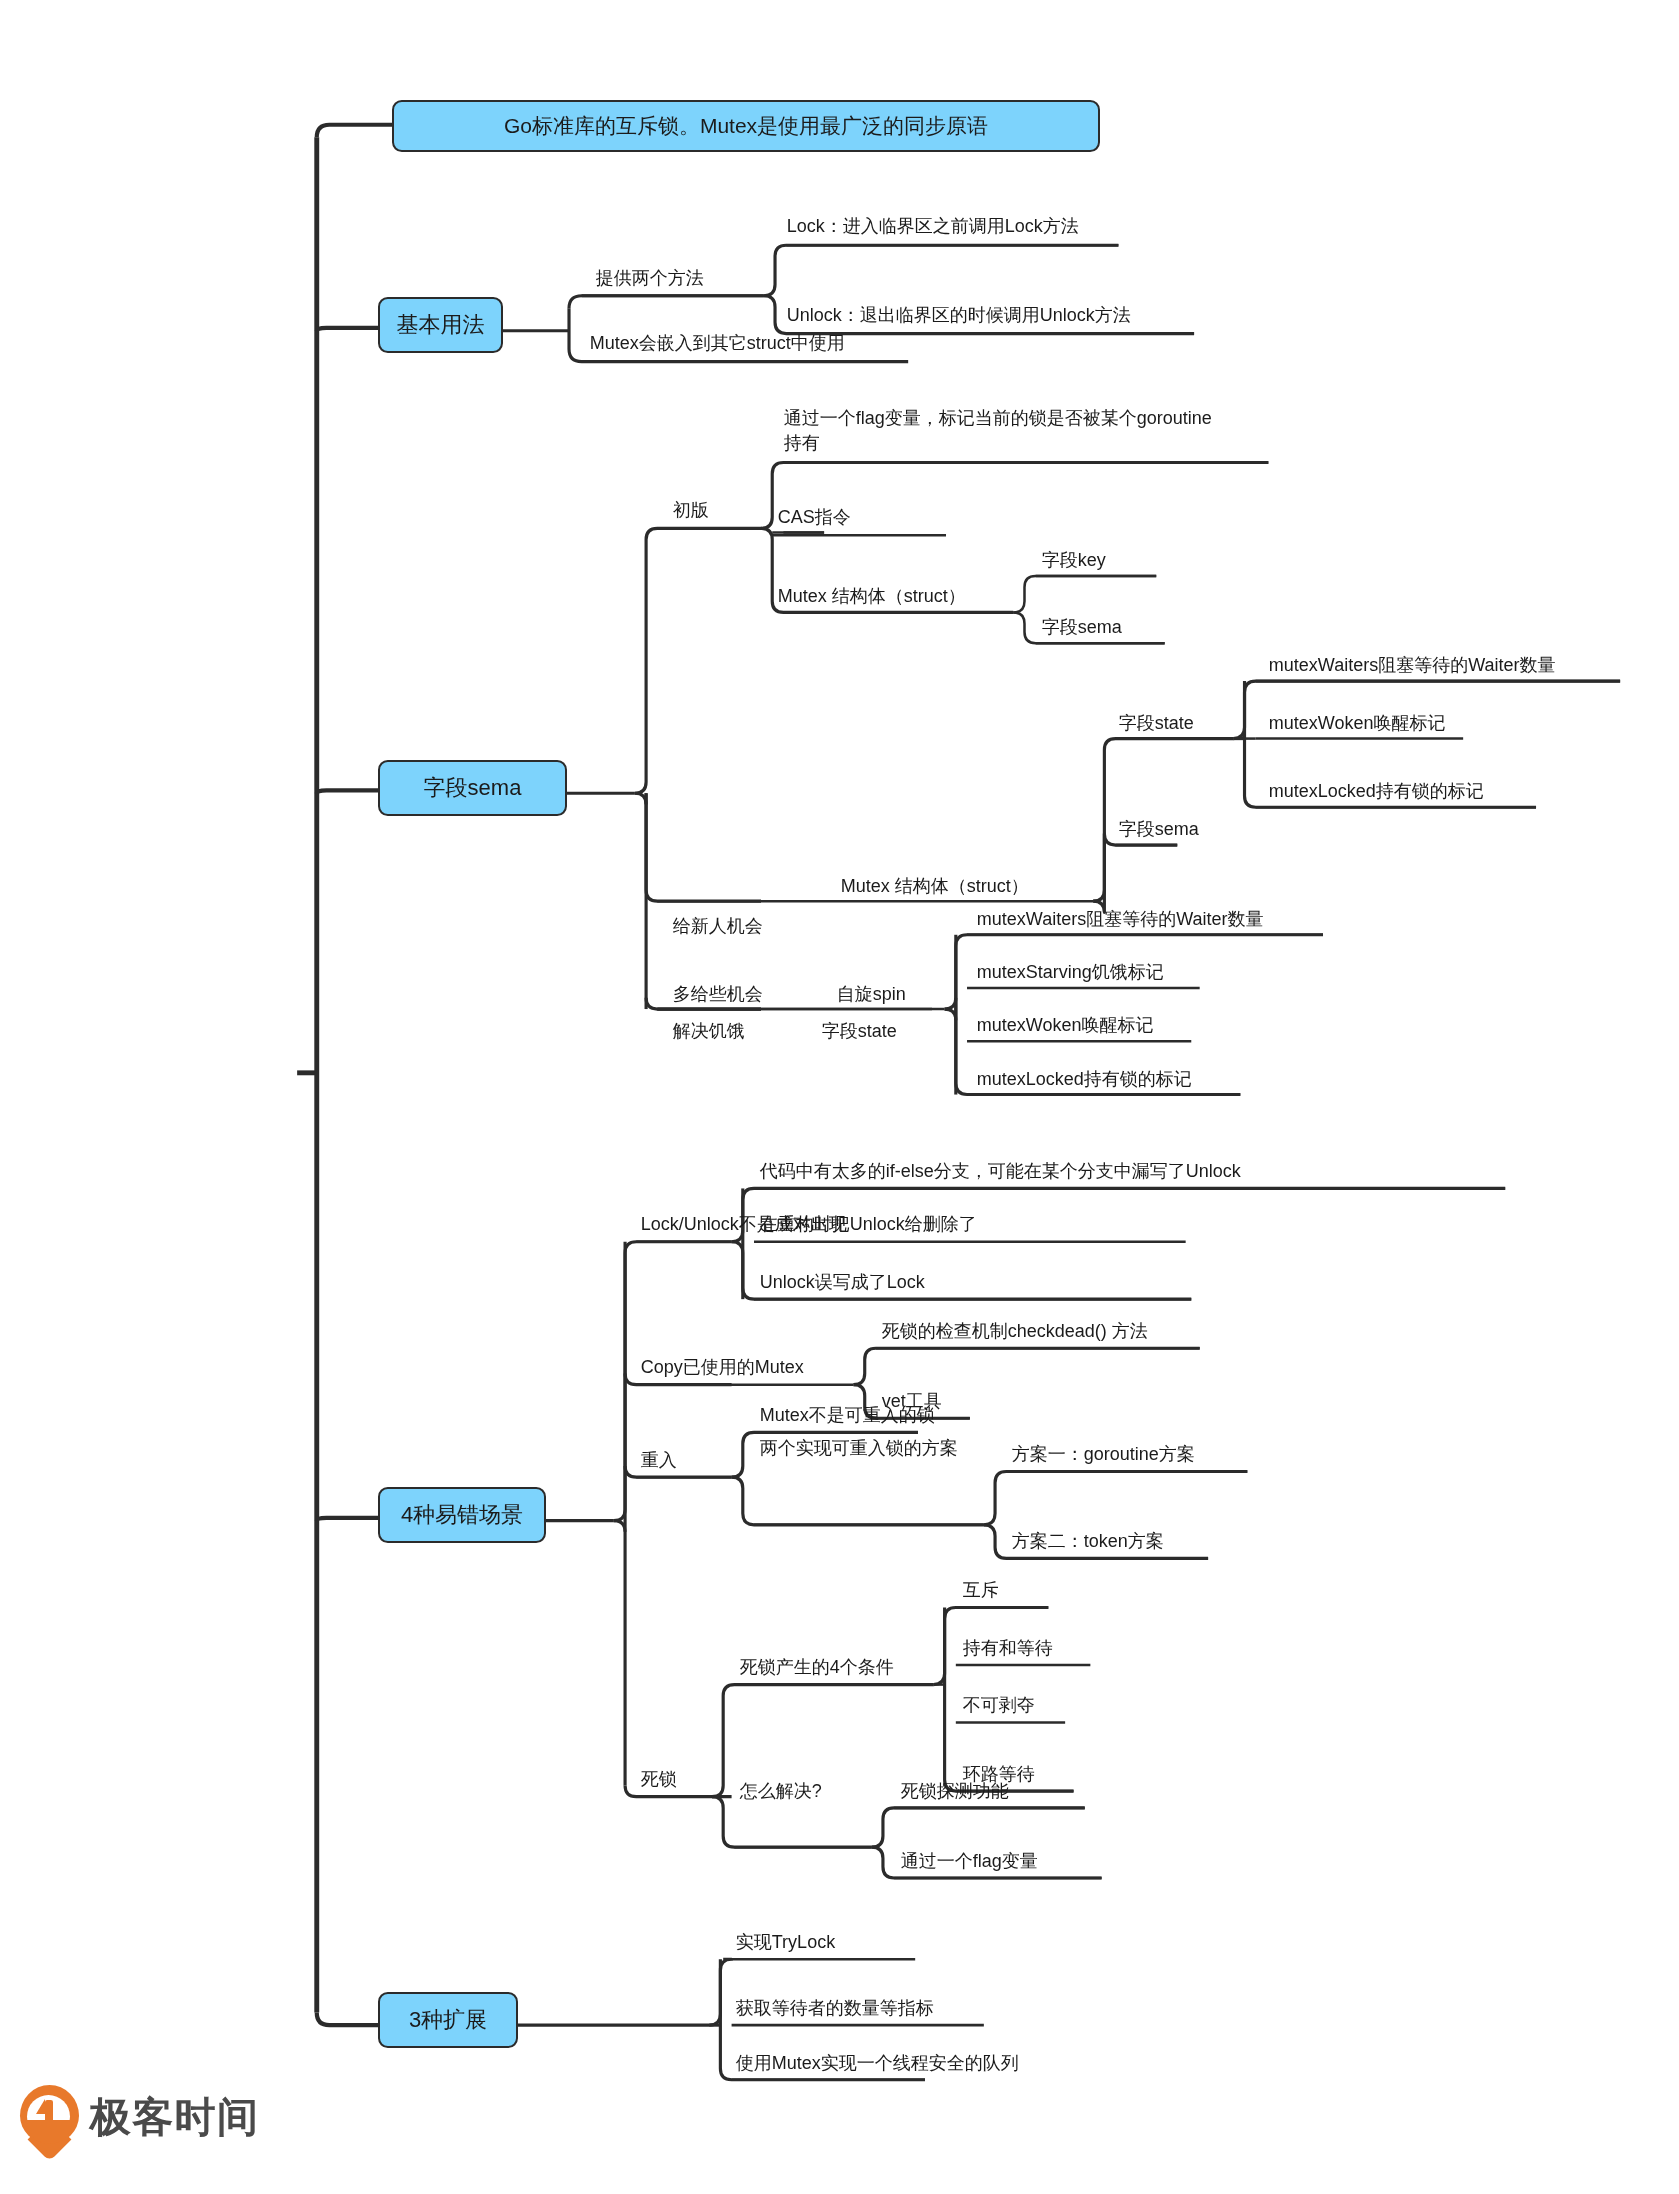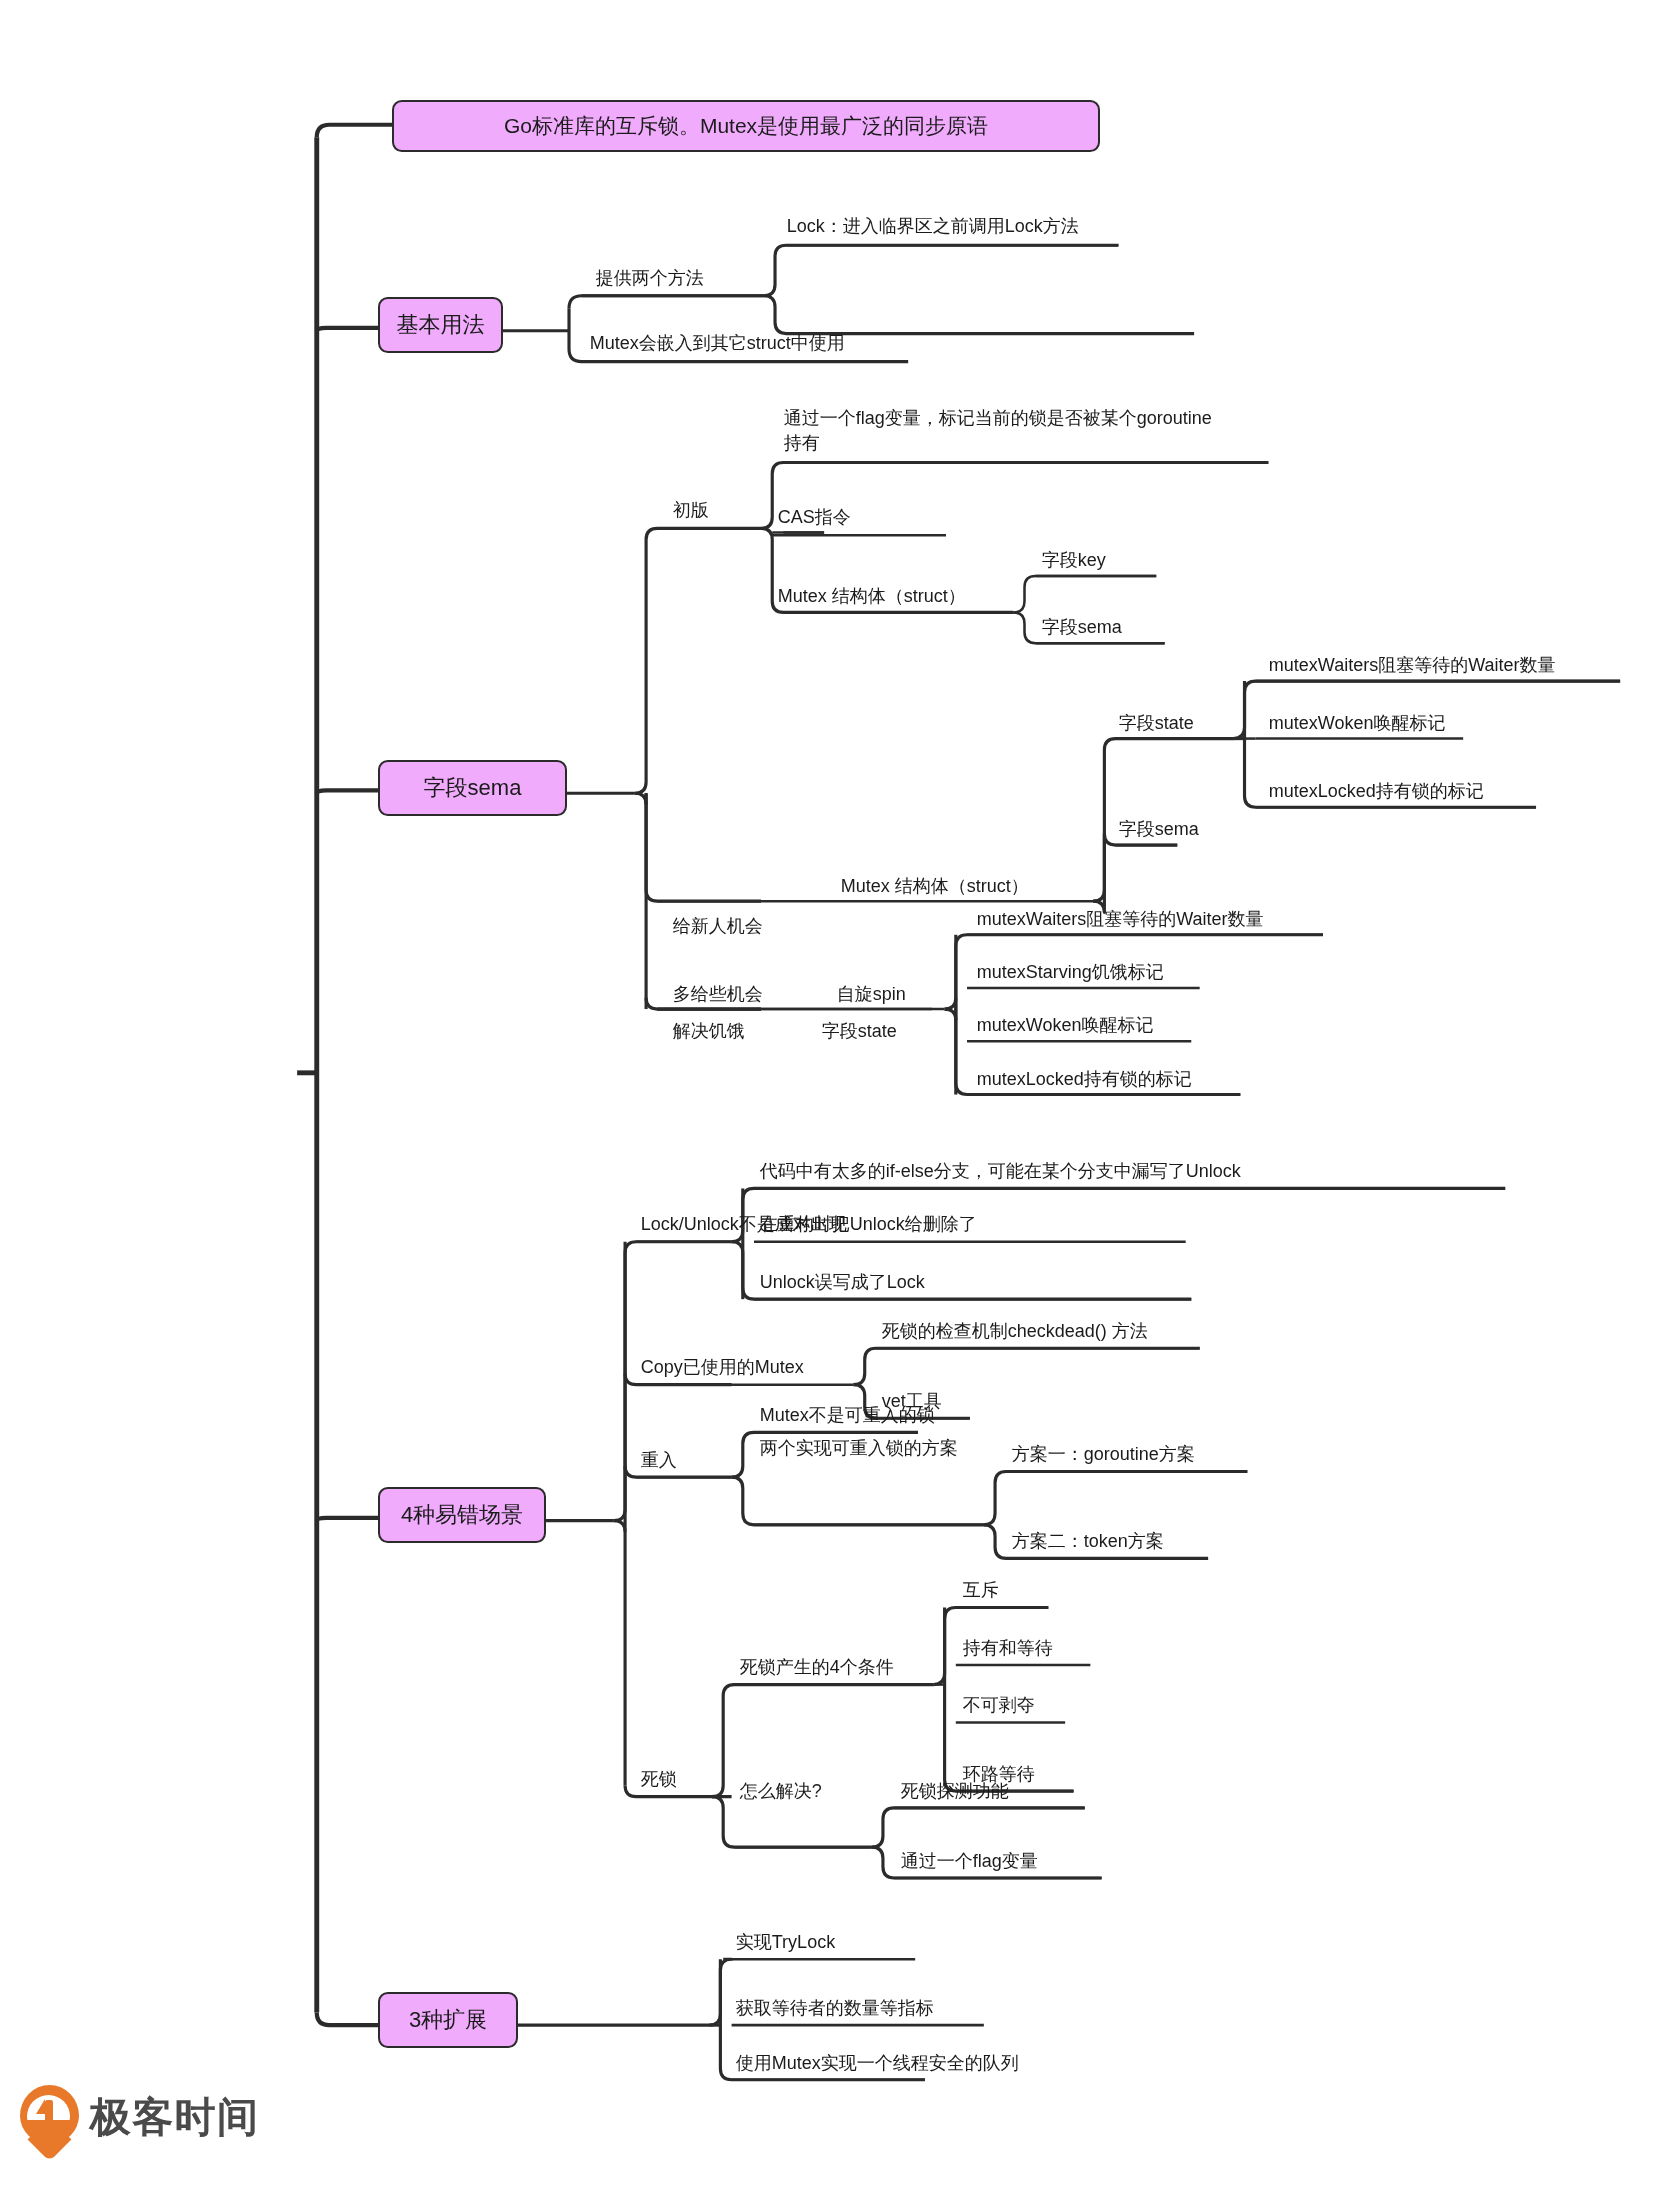--- a/index.html
+++ b/index.html
@@ -56,21 +56,21 @@
     font-size: 41px;
     font-weight: 400;
     letter-spacing: 0.4px;
     display: flex;
     align-items: center;
     justify-content: center;
   }
 
   
   .node-box {
-    background: #f0abfc;
+    background: #7dd3fc;
     border: 2.5px solid #2b2b2b;
     border-radius: 9.8px;
     color: #1b1b1b;
     font-size: 22px;
     display: flex;
     align-items: center;
     justify-content: center;
     padding: 0 18px;
   }
   .node-box.wide-text { font-size: 21px; }
@@ -338,20 +338,23 @@
   <div class="node node-box" style="left:378px; top:1992px; width:140px; height:56px;">
     <span>3种扩展</span>
   </div>
 
   <div class="node node-label" style="left:593px; top:244px; width:182px; height:49px;">
     <span>提供两个方法</span>
   </div>
   <div class="node node-text nowrap" style="left:784px; top:200px; width:343px; height:42px;">
     <span>Lock：进入临界区之前调用Lock方法</span>
   </div>
+  <div class="node node-text nowrap" style="left:784px; top:289px; width:420px; height:42px;">
+    <span>Unlock：退出临界区的时候调用Unlock方法</span>
+  </div>
   <div class="node node-text nowrap" style="left:587px; top:317px; width:322px; height:42px;">
     <span>Mutex会嵌入到其它struct中使用</span>
   </div>
 
   <div class="node node-label" style="left:670px; top:479px; width:91px; height:46px;">
     <span>初版</span>
   </div>
   <div class="node node-text" style="left:781px; top:406px; width:519px; height:53px;">
     <span>通过一个flag变量，标记当前的锁是否被某个goroutine
 持有</span>

